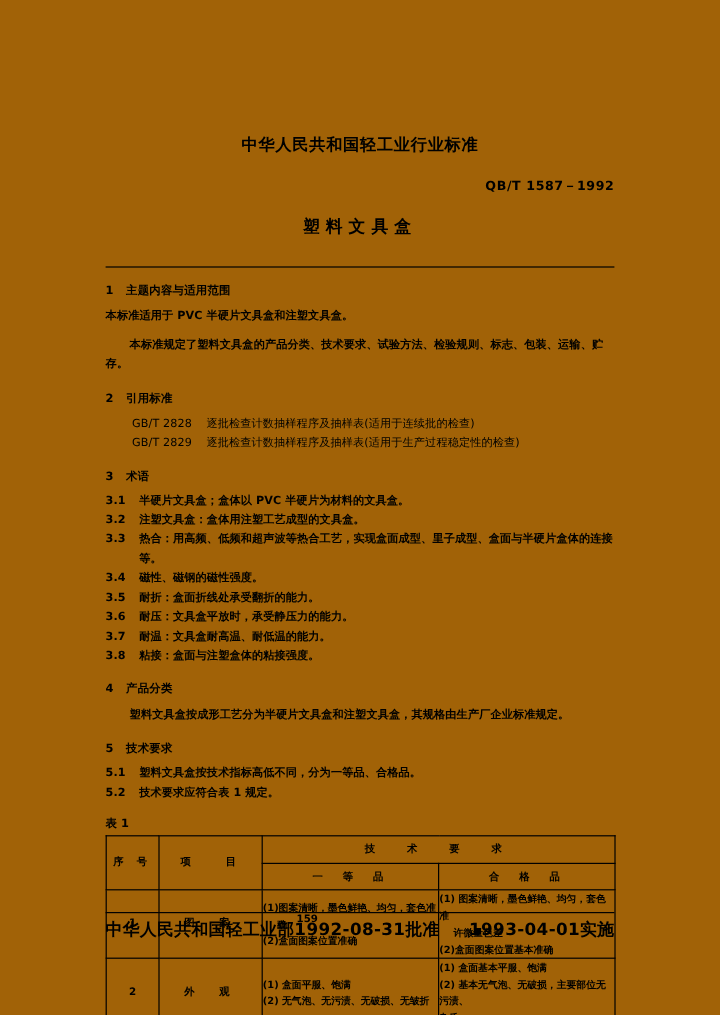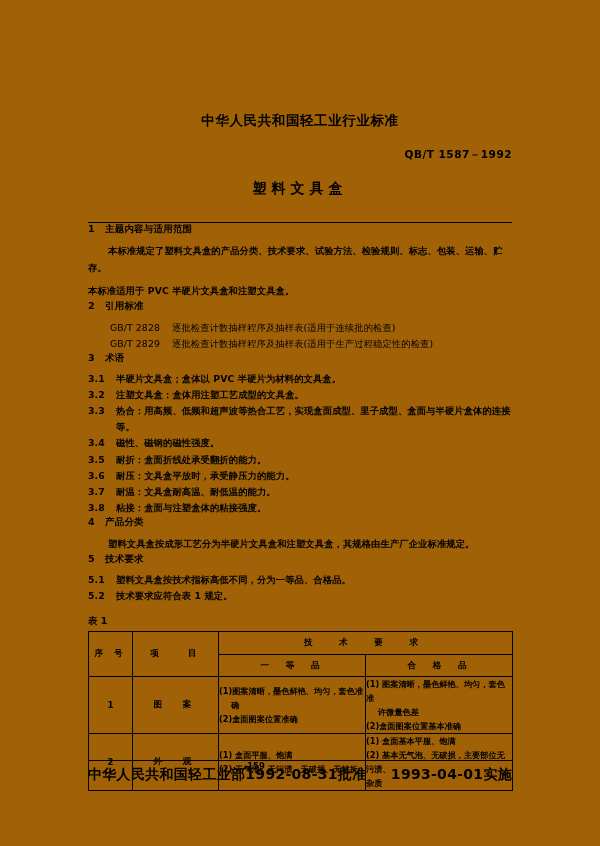--- a/index.html
+++ b/index.html
@@ -53,20 +53,21 @@
   }
   .rule {
     border-top: 1.6px solid #000;
     margin-top: 24px;
   }
 
   
   .sec-head {
     font-size: 9.5px;
     font-weight: bold;
+    margin-top: 13px;
     letter-spacing: 0.2px;
   }
   .sec-head .num {
     display: inline-block;
     width: 17px;
   }
   .para {
     font-size: 9.3px;
     font-weight: bold;
     line-height: 16.5px;
@@ -200,22 +201,22 @@
   <div class="content">
 
     <div class="doc-title">中华人民共和国轻工业行业标准</div>
     <div class="std-no">QB/T 1587－1992</div>
     <div class="prod-title">塑料文具盒</div>
     <div class="rule"></div>
 
     <div class="sec-head">
       <span class="num">1</span><span>主题内容与适用范围</span>
     </div>
+    <div class="para noindent">本标准适用于 PVC 半硬片文具盒和注塑文具盒。</div>
     <div class="para">本标准规定了塑料文具盒的产品分类、技术要求、试验方法、检验规则、标志、包装、运输、贮存。</div>
-    <div class="para noindent">本标准适用于 PVC 半硬片文具盒和注塑文具盒。</div>
 
     <div class="sec-head">
       <span class="num">2</span><span>引用标准</span>
     </div>
     <div class="ref-list">
       <div class="ref-item">
         <span class="code">GB/T 2828</span><span>逐批检查计数抽样程序及抽样表(适用于连续批的检查)</span>
       </div>
       <div class="ref-item">
         <span class="code">GB/T 2829</span><span>逐批检查计数抽样程序及抽样表(适用于生产过程稳定性的检查)</span>

